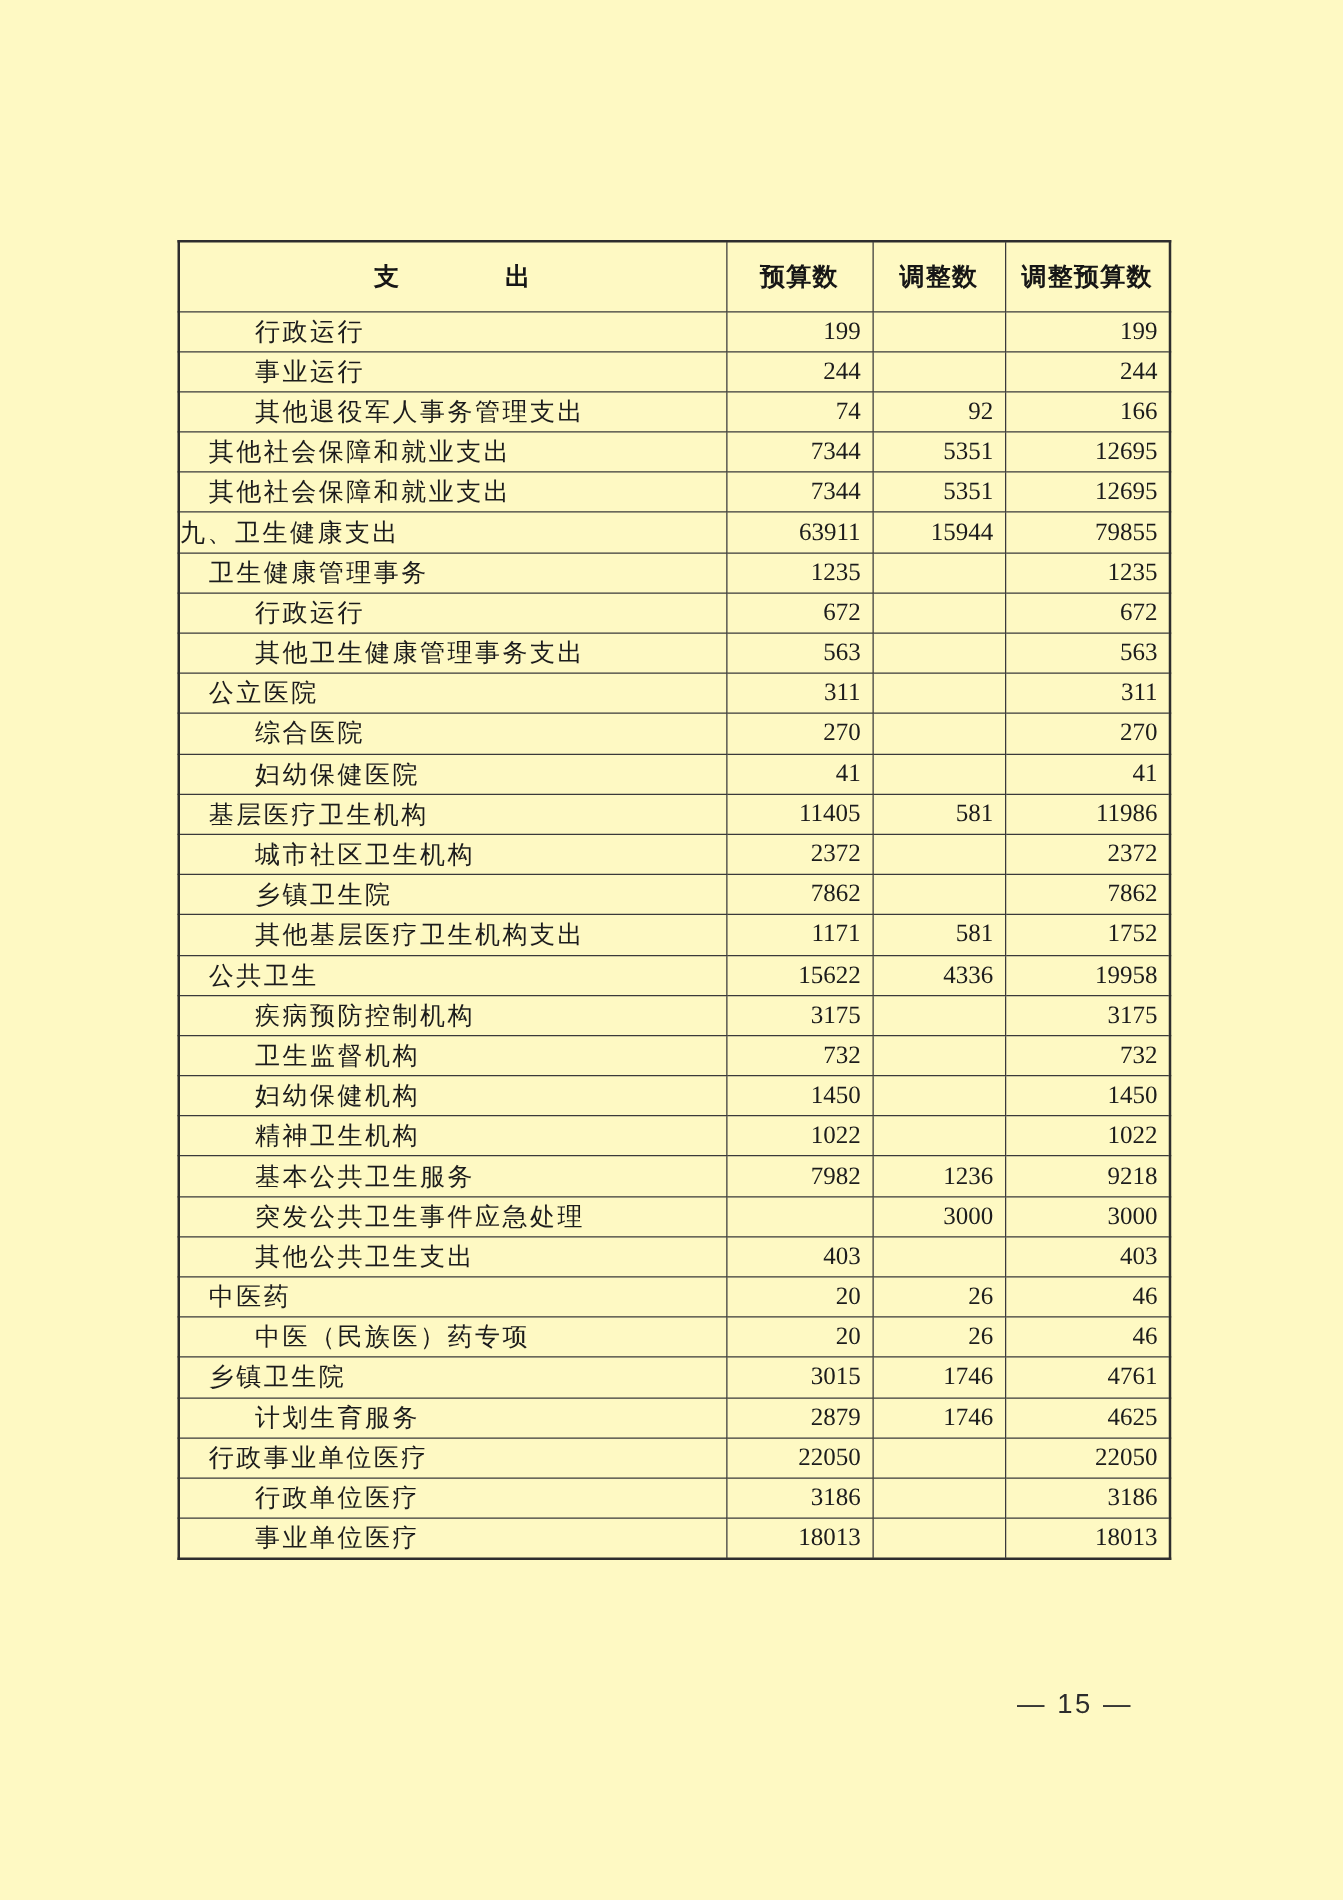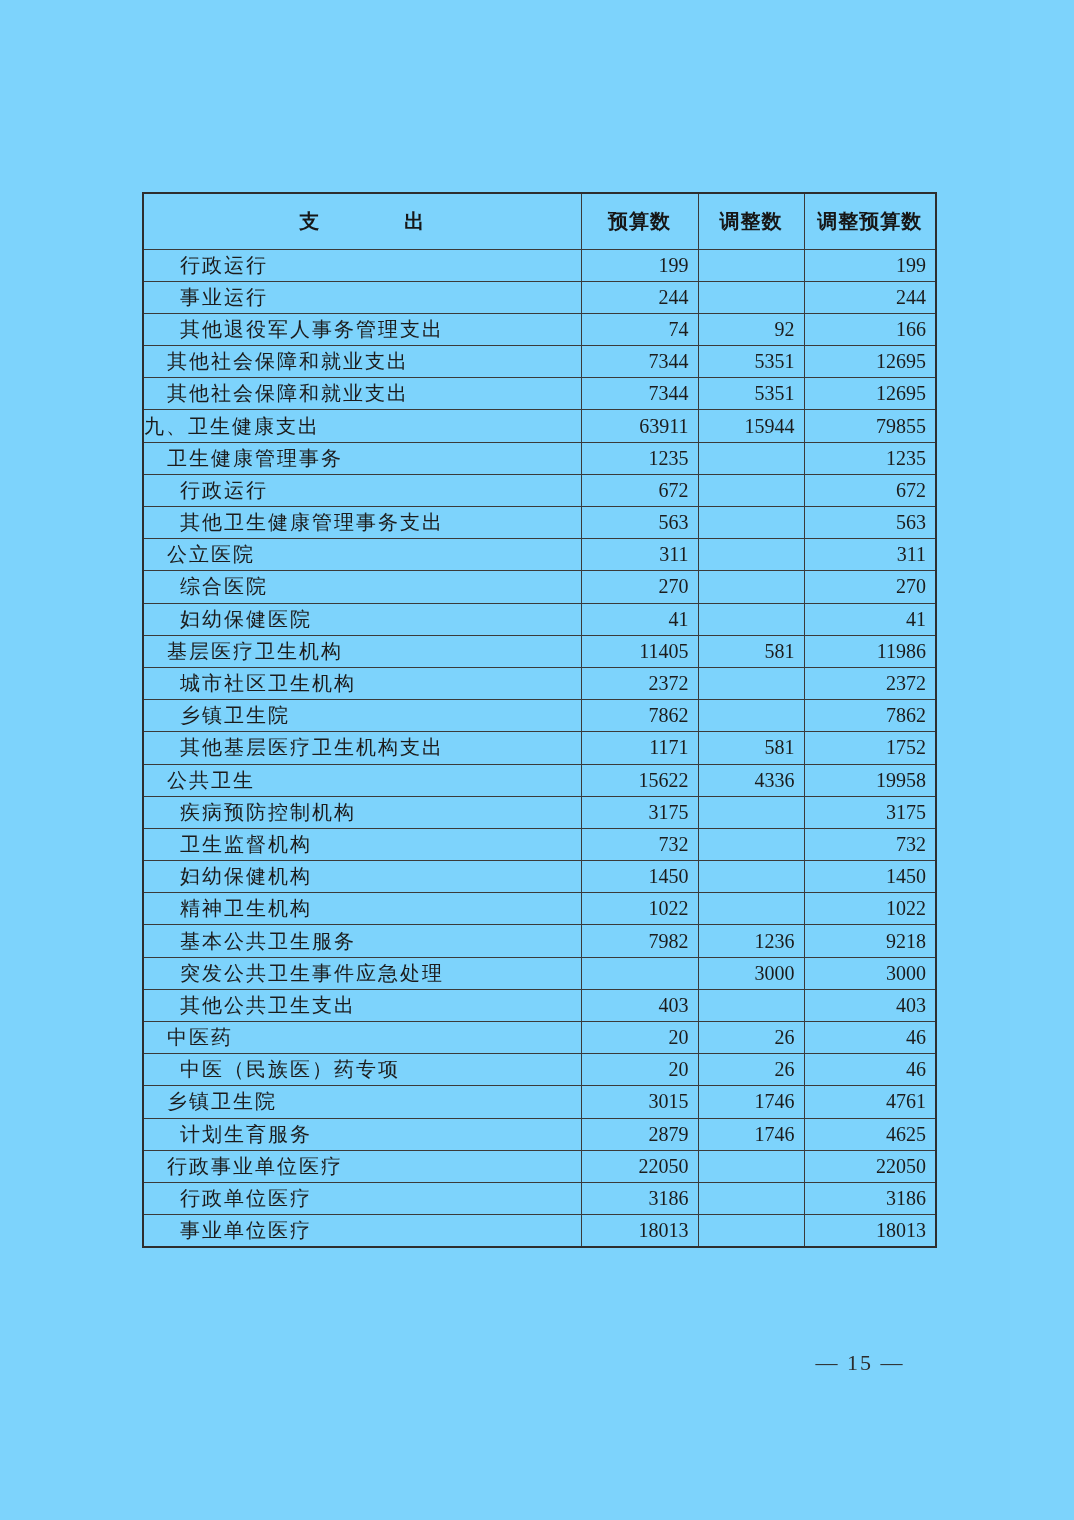--- a/index.html
+++ b/index.html
@@ -4,21 +4,21 @@
 <style>
   html, body {
     margin: 0;
     padding: 0;
     background: #ffffff;
   }
   .page {
     position: relative;
     width: 1074px;
     height: 1520px;
-    background: #7dd3fc;
+    background: #fef9c3;
     font-family: "Liberation Serif", "DejaVu Serif", serif;
     color: #1f1f1f;
     overflow: hidden;
   }
   table.budget {
     position: absolute;
     left: 142px;
     top: 192px;
     width: 793px;
     border-collapse: collapse;
@@ -45,36 +45,36 @@
     height: 32.2px;
     font-size: 20px;
     color: #1c1c1c;
   }
   td.label {
     text-align: left;
     letter-spacing: 2px;
   }
   td.label.ind-0 { padding-left: 0;  }
   td.label.ind-1 { padding-left: 23px; }
-  td.label.ind-2 { padding-left: 36px; }
+  td.label.ind-2 { padding-left: 60px; }
   td.num {
     text-align: right;
     padding-right: 9px;
     letter-spacing: 0;
   }
   .page-num {
     position: absolute;
     left: 770px;
     top: 1350px;
     width: 180px;
     text-align: center;
     font-size: 22px;
     letter-spacing: 2px;
     color: #2c2c2c;
-    font-family: Liberation Serif, serif;
+    font-family: Liberation Sans, sans-serif;
   }
 </style>
 </head>
 <body>
 
 <div class="page">
 
   <table class="budget">
     <colgroup>
       <col style="width:438px">

